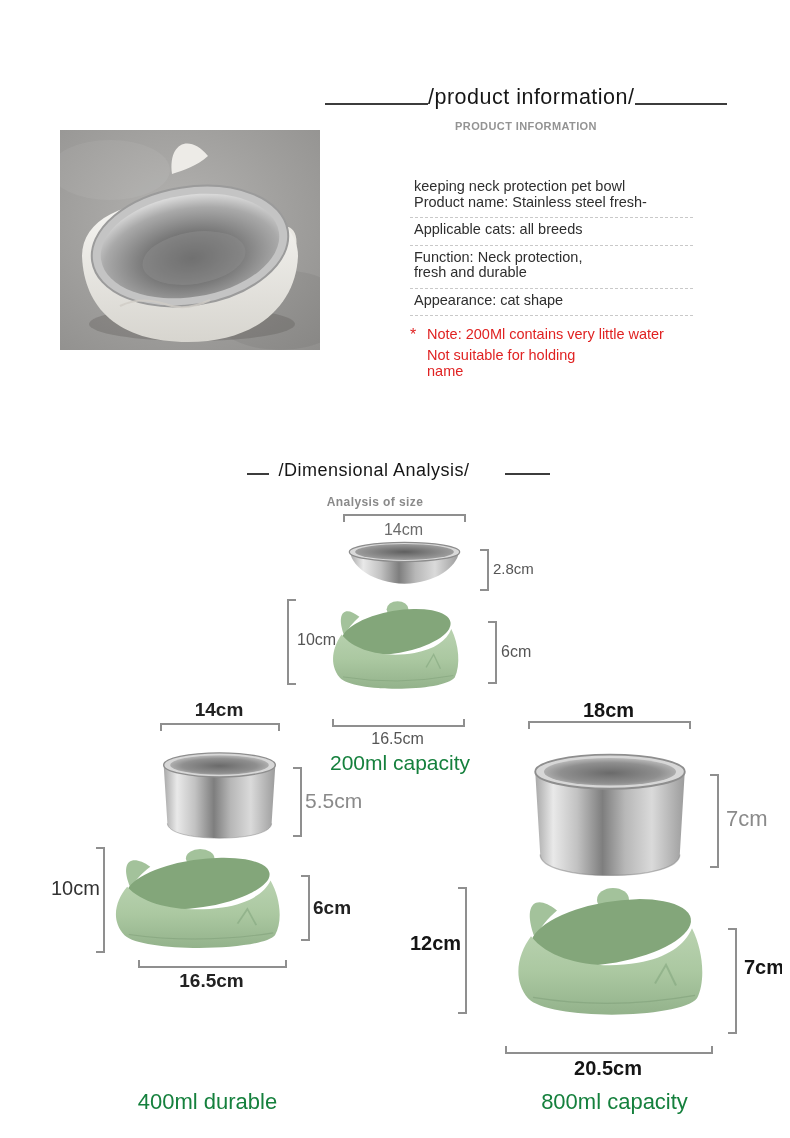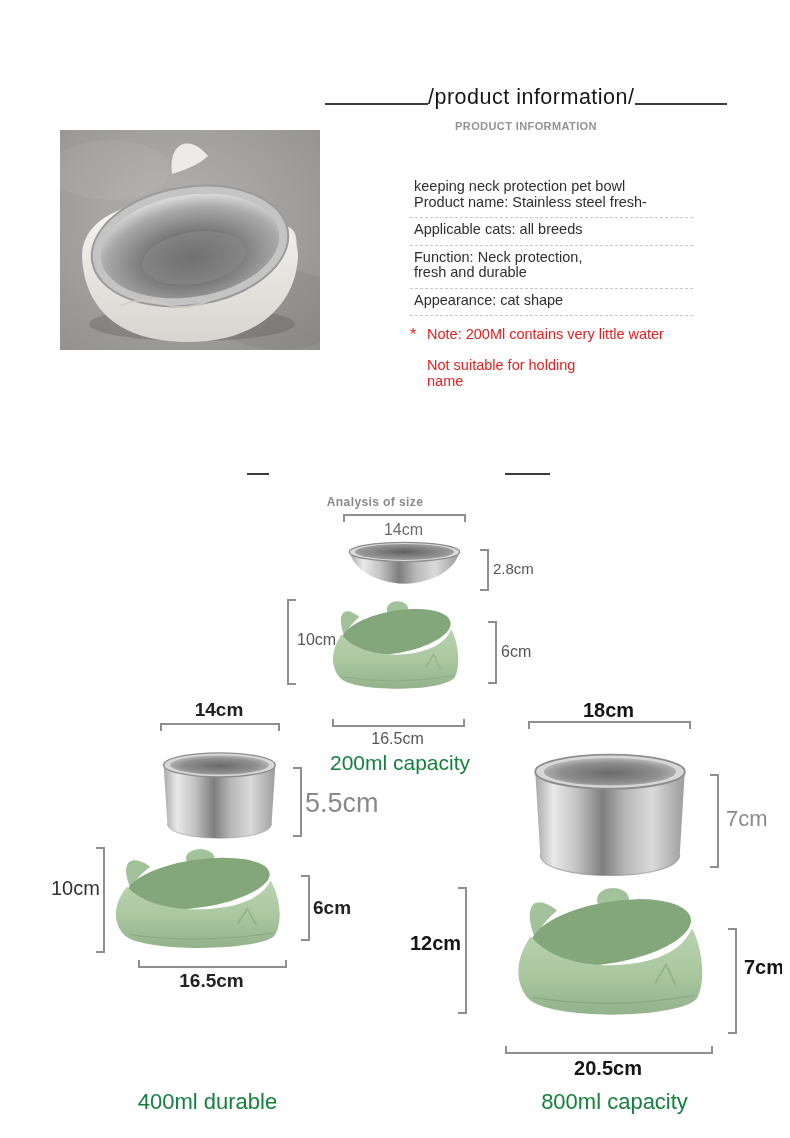--- a/index.html
+++ b/index.html
@@ -13,31 +13,31 @@
   .hline{border-top:2px solid #3c3c3c;height:0;margin-bottom:4px;}
   .subtitle{color:#939393;font-size:11px;font-weight:600;letter-spacing:.4px;text-align:center;}
 
   
   .info-list{width:283px;}
   .info-row{padding:4px 0 7px 4px;border-bottom:1px dashed #c9c9c9;
             font-size:14.5px;line-height:15.5px;color:#2e2e2e;}
   .note{position:relative;margin-top:10px;padding-left:17px;color:#e02222;
         font-size:14.5px;line-height:16px;}
   .note-marker{position:absolute;left:0;top:1px;font-size:16px;}
-  .note-l2{margin-top:15px;}
+  .note-l2{margin-top:5px;}
 
   
   .br-top{border-top:2px solid #8f8f8f;border-left:2px solid #8f8f8f;border-right:2px solid #8f8f8f;height:6px;}
   .br-bottom{border-bottom:2px solid #8f8f8f;border-left:2px solid #8f8f8f;border-right:2px solid #8f8f8f;height:6px;}
   .br-right{border-right:2px solid #8f8f8f;border-top:2px solid #8f8f8f;border-bottom:2px solid #8f8f8f;width:7px;}
   .br-left{border-left:2px solid #8f8f8f;border-top:2px solid #8f8f8f;border-bottom:2px solid #8f8f8f;width:7px;}
 
   
   .dim-sm{font-size:16px;color:#6b6b6b;line-height:1;}
-  .dim-gray-lg{font-size:27px;color:#8a8a8a;line-height:1;}
+  .dim-gray-lg{font-size:21px;color:#8a8a8a;line-height:1;}
   .dim-bold{font-size:19px;font-weight:700;color:#222;line-height:1;}
   .dim-bold-xl{font-size:20px;font-weight:700;color:#151515;line-height:1;}
   .dim-med{font-size:20px;font-weight:500;color:#333;line-height:1;}
   .capacity{font-size:21px;color:#15803d;text-align:center;line-height:1.1;}
   .center{text-align:center;}
 </style>
 </head>
 <body>
 
 <div class="page">
@@ -125,20 +125,21 @@
     </div>
     <div class="note">
       <span class="note-marker">*</span>
       <div>Note: 200Ml contains very little water</div>
       <div class="note-l2">Not suitable for holding</div>
       <div>name</div>
     </div>
   </div>
 
   <span class="abs hline" style="left:247px;top:473px;width:22px"></span>
+  <div class="abs title-text center" style="left:268px;top:461px;width:212px;font-size:18px">/Dimensional Analysis/</div>
   <span class="abs hline" style="left:505px;top:473px;width:45px"></span>
   <div class="abs subtitle" style="left:300px;top:495px;width:150px;font-size:12px;color:#8a8a8a">Analysis of size</div>
 
   <div class="abs br-top" style="left:343px;top:514px;width:119px"></div>
   <div class="abs dim-sm center" style="left:343px;top:522px;width:121px">14cm</div>
 
   <svg class="abs" style="left:346px;top:541px" width="117" height="47" viewBox="0 0 140 56" preserveAspectRatio="none">
     <path d="M5,14 C8,31 32,50 70,51 C108,50 132,31 135,14 Z" fill="url(#lgSteelH)"></path>
     <ellipse cx="70" cy="13" rx="66" ry="11.5" fill="#d9d9d9" stroke="#8c8c8c" stroke-width="1.5"></ellipse>
     <ellipse cx="70" cy="13" rx="59" ry="9.5" fill="url(#rgPanIn)"></ellipse>

